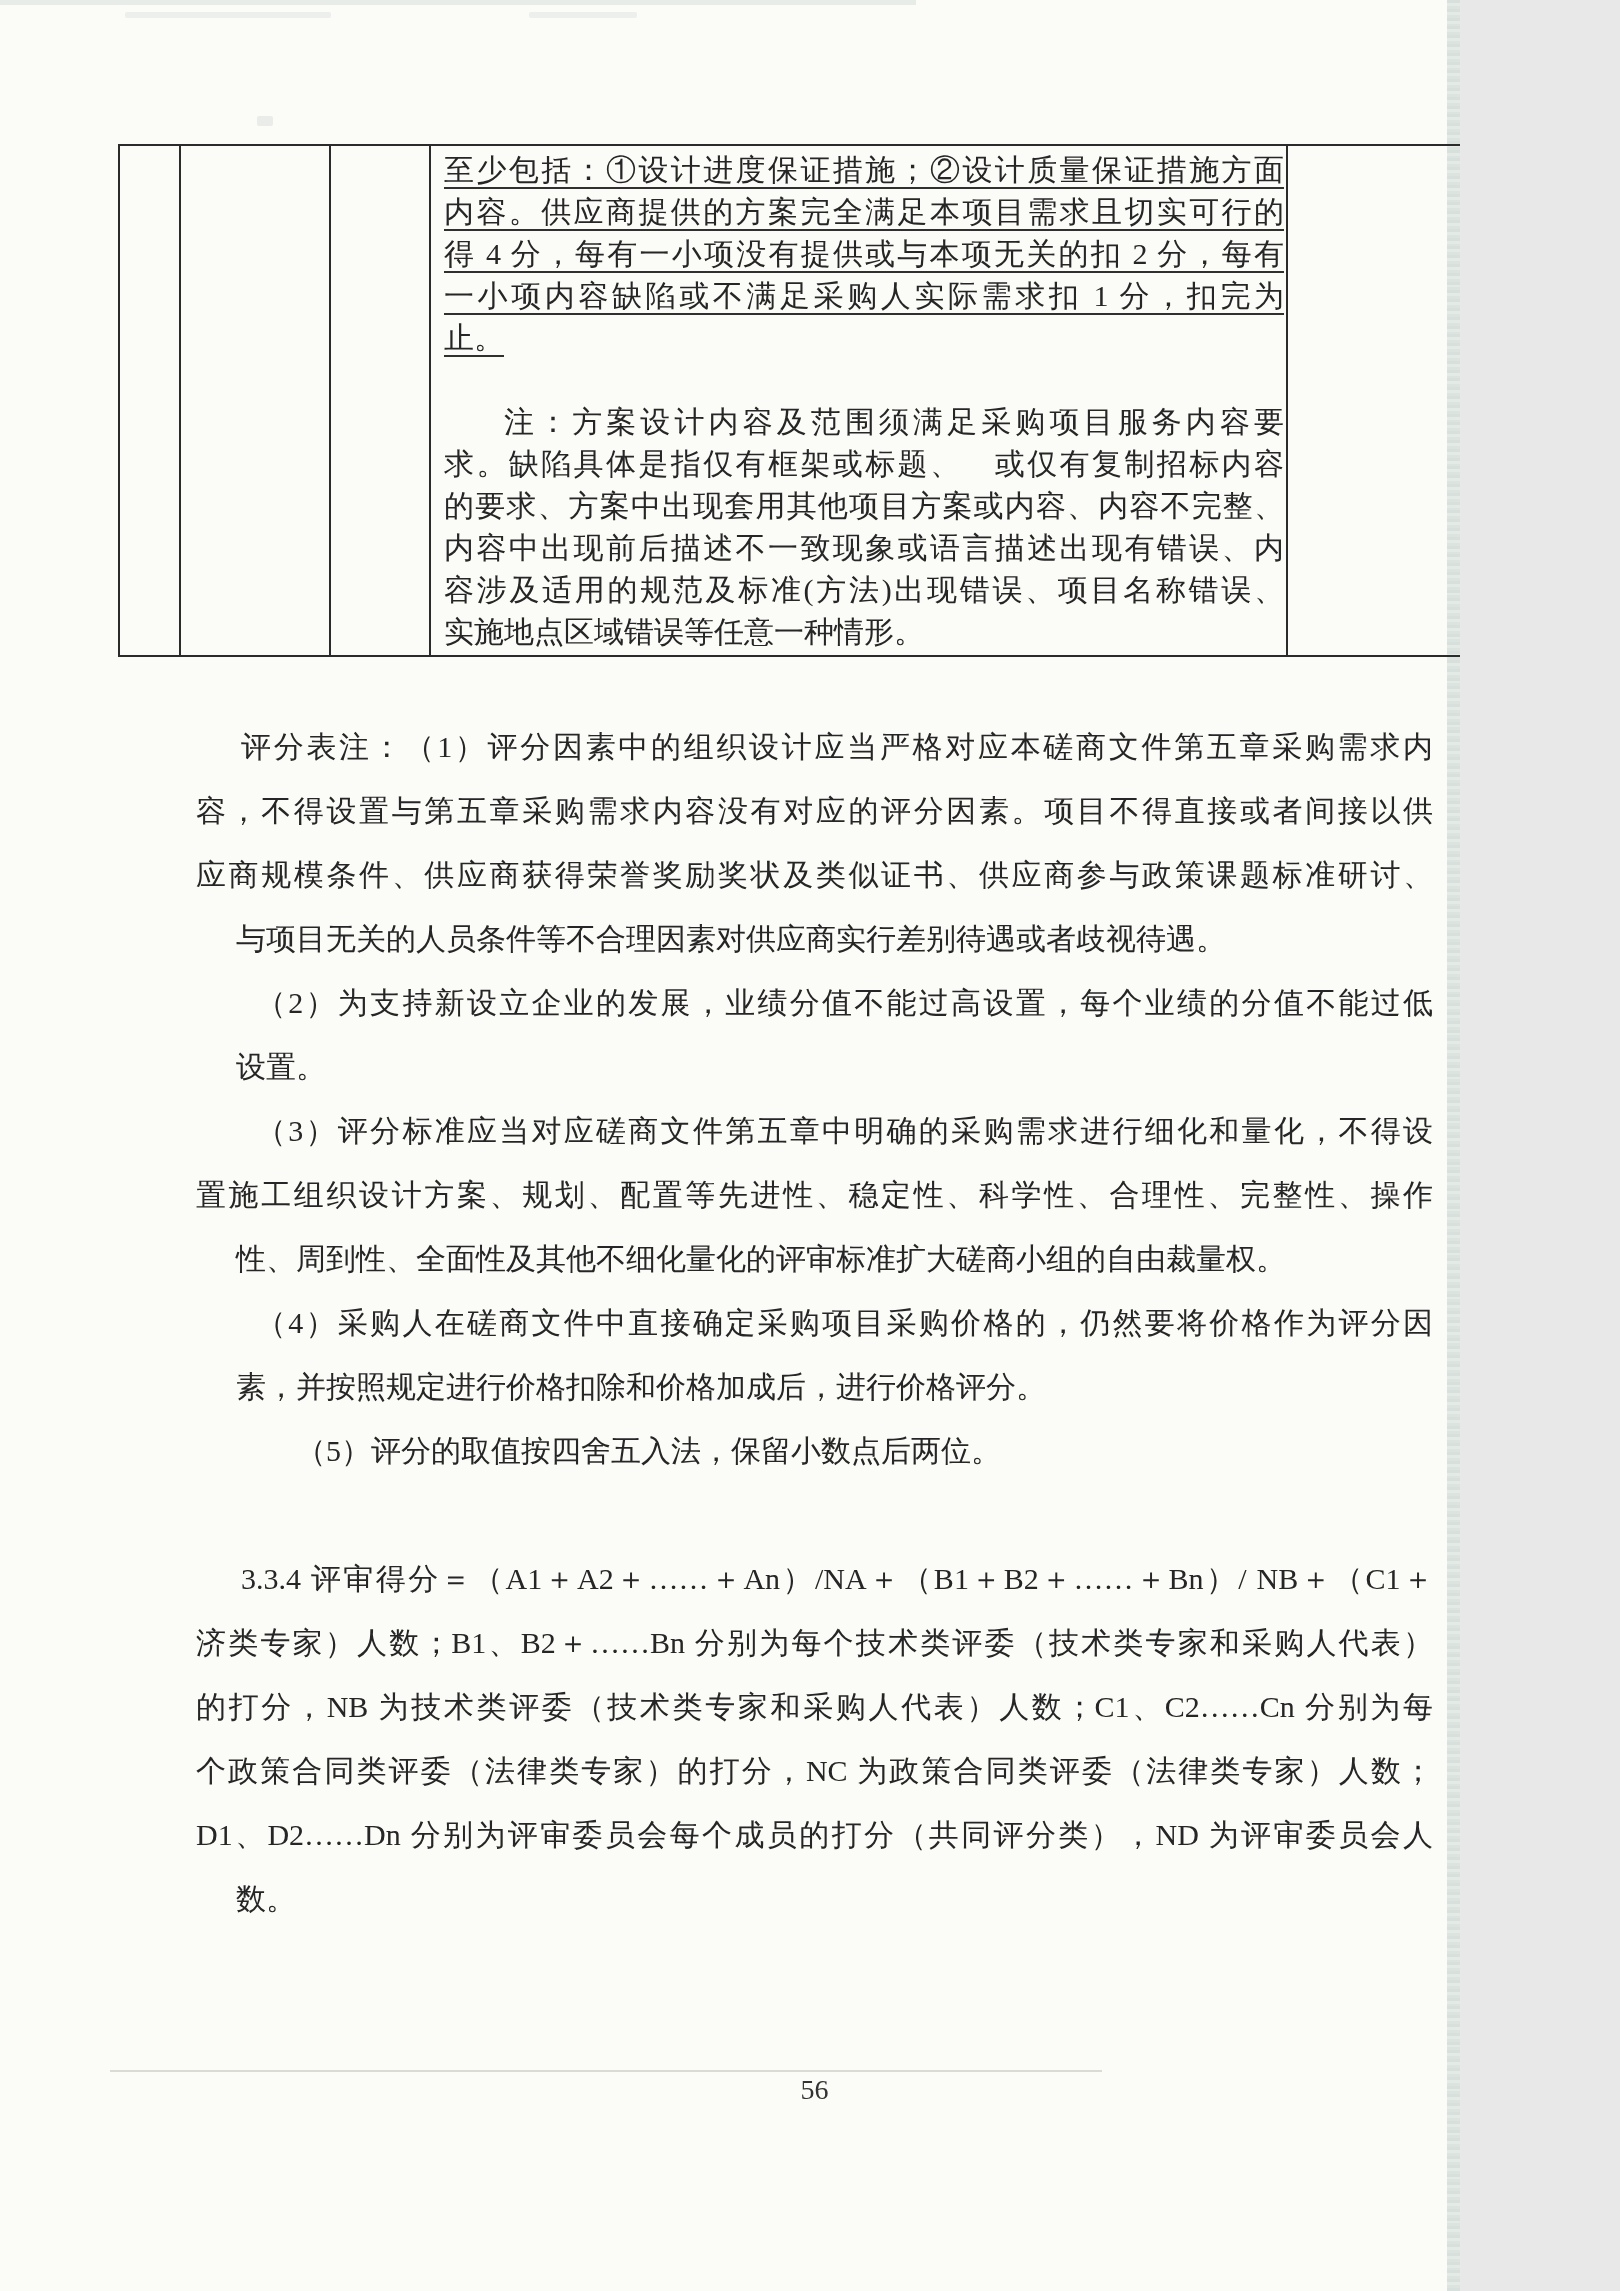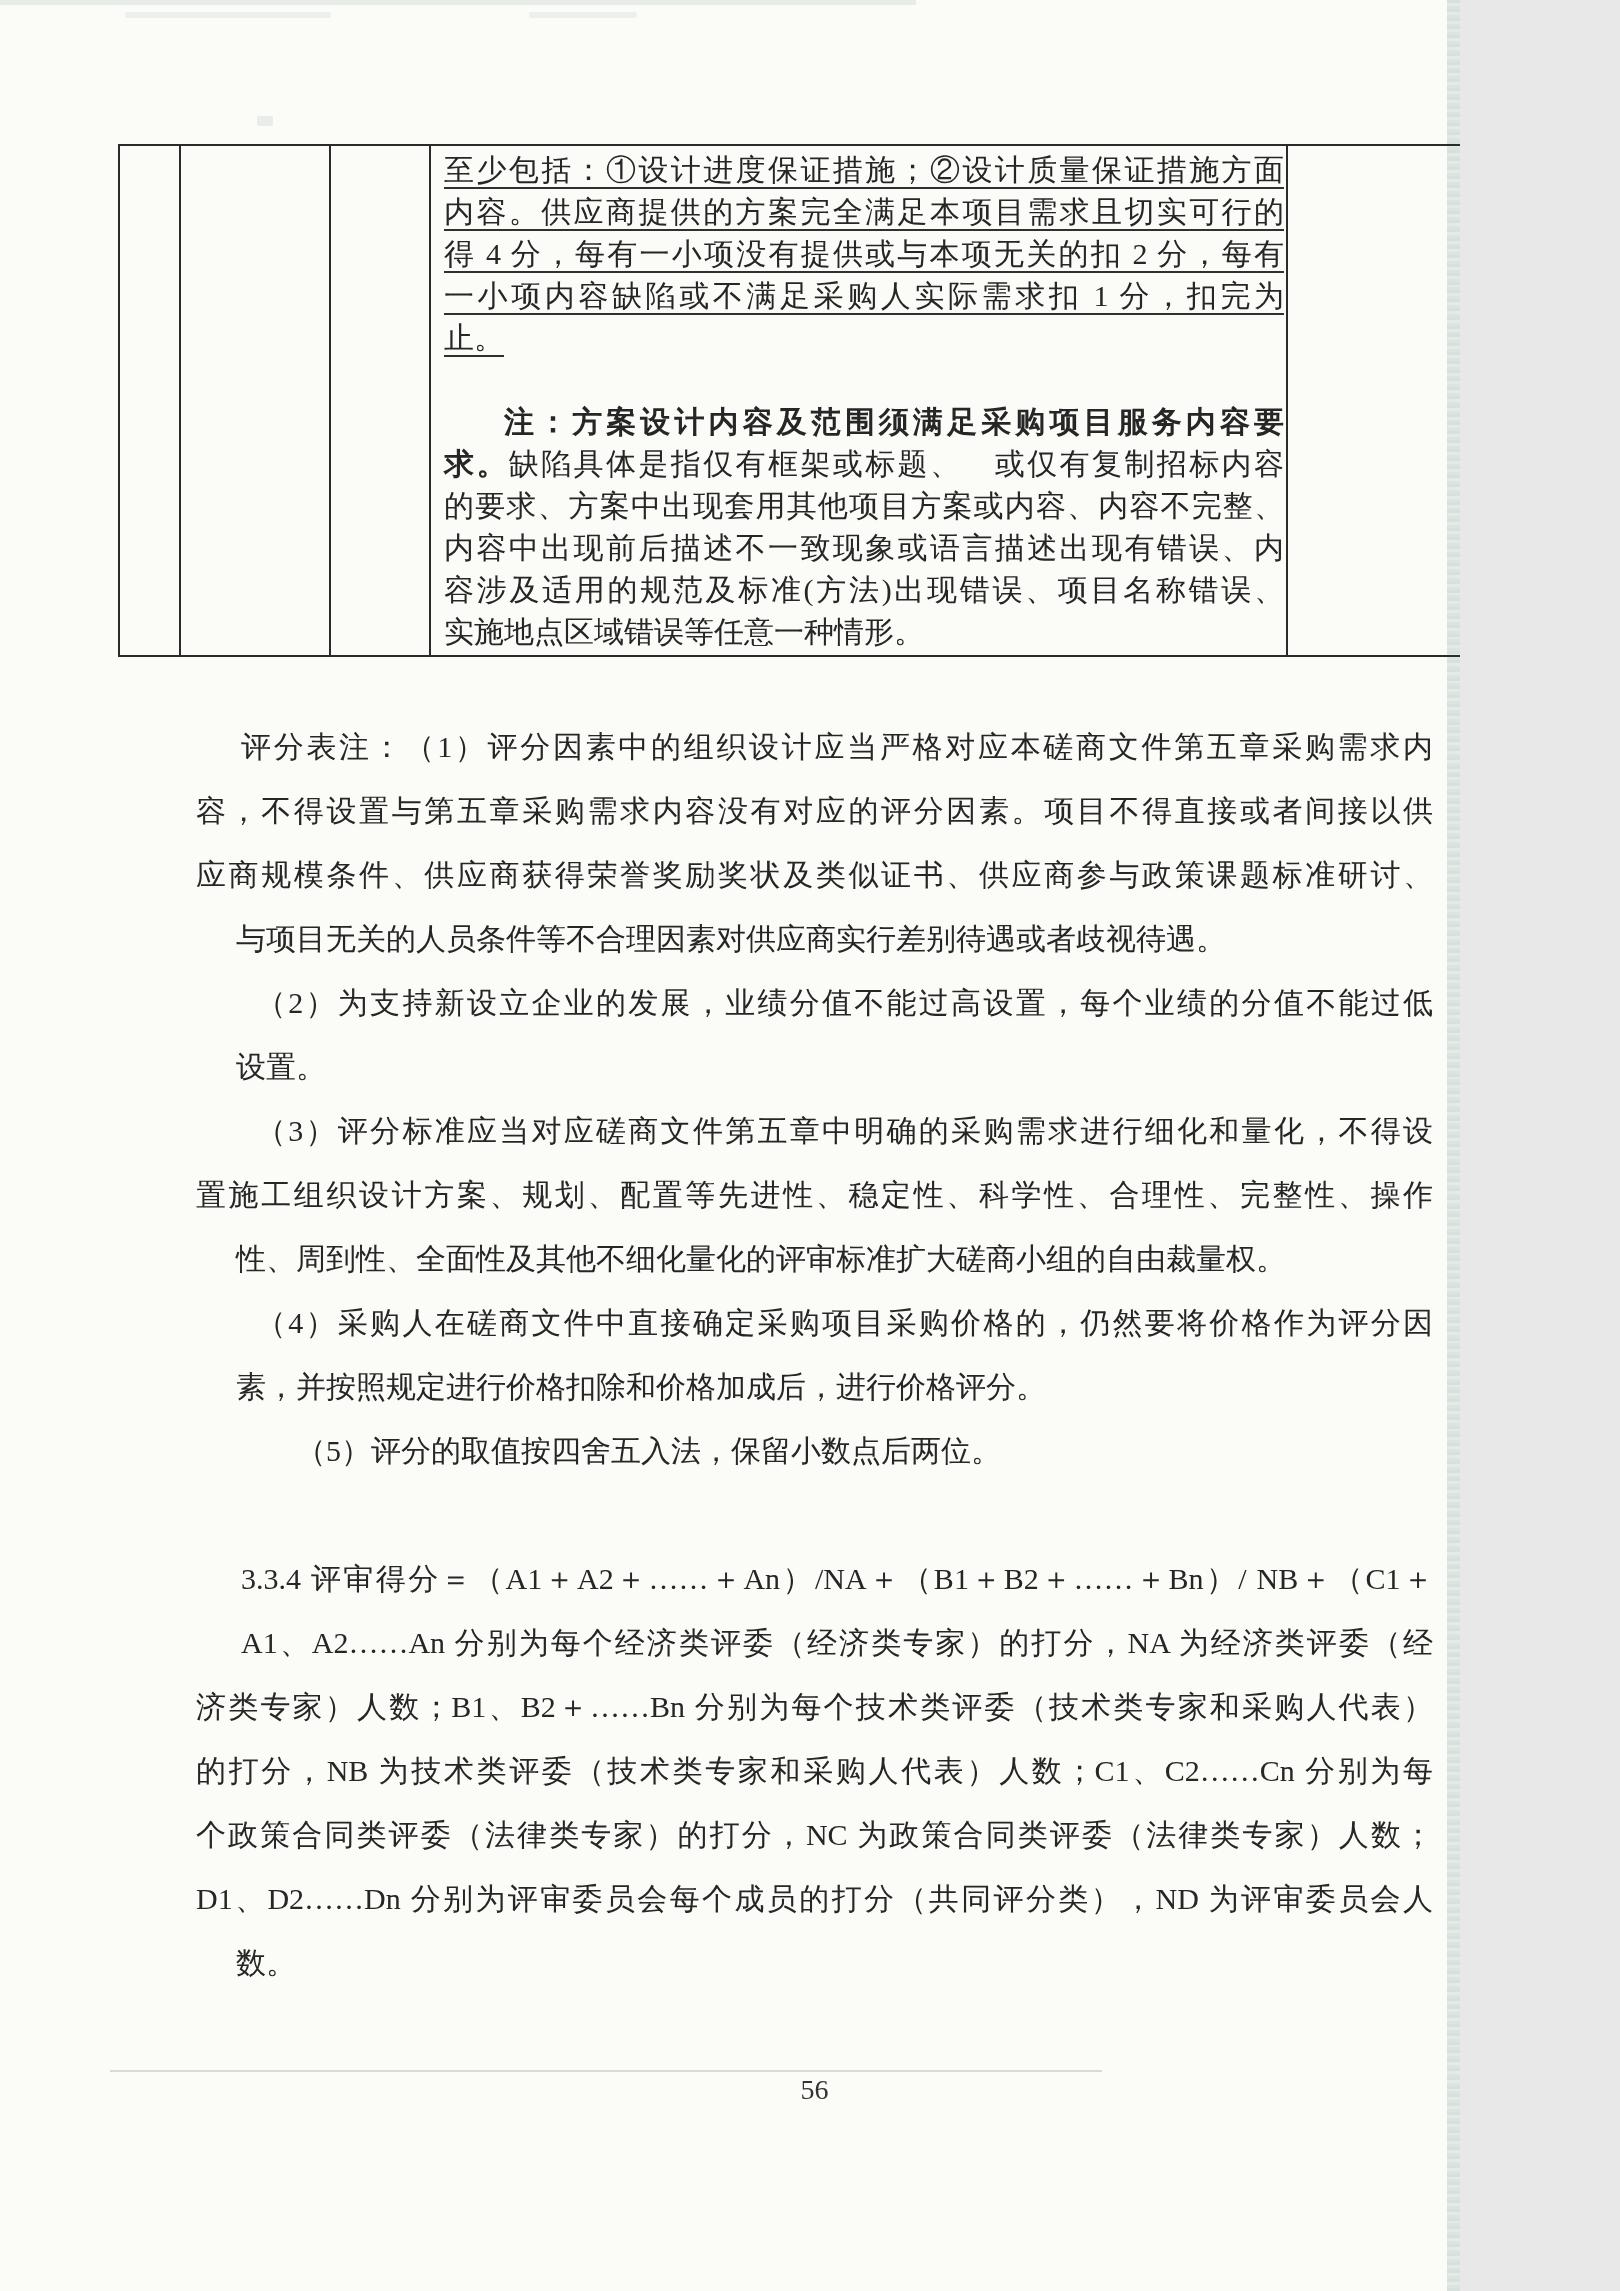--- a/index.html
+++ b/index.html
@@ -29,21 +29,21 @@
   .v1{left:59px}.v2{left:209px}.v3{left:309px}.v4{left:1166px}
   .cell-content{
     position:absolute;left:324px;top:2.9px;width:840px;
     font-size:30px;line-height:42px;
   }
   .cline{text-align:justify;text-align-last:justify;white-space:nowrap;text-align-last:justify;}
   .cline{white-space:normal;}
   .cline-last{text-align:left;text-align-last:left;}
   .u{text-decoration:underline;text-underline-offset:6.9px;text-decoration-thickness:2px;text-decoration-color:#303030;}
   .spacer-cell{height:42px;}
-  .bold{font-weight:700;}
+  .bold{font-weight:400;}
   .ind2{text-indent:2em;}
   .ind15{text-indent:1.5em;}
 
   
   .body-text{
     position:absolute;left:196px;top:715px;width:1237px;
     font-size:30px;line-height:64px;
   }
   .bl{text-align:justify;text-align-last:justify;}
   .bl-last{text-align:right;text-align-last:left;margin-left:40px;}
@@ -98,21 +98,20 @@
     <div class="bl ind2">（2）为支持新设立企业的发展，业绩分值不能过高设置，每个业绩的分值不能过低</div>
     <div class="bl bl-last">设置。</div>
     <div class="bl ind2">（3）评分标准应当对应磋商文件第五章中明确的采购需求进行细化和量化，不得设</div>
     <div class="bl">置施工组织设计方案、规划、配置等先进性、稳定性、科学性、合理性、完整性、操作</div>
     <div class="bl bl-last">性、周到性、全面性及其他不细化量化的评审标准扩大磋商小组的自由裁量权。</div>
     <div class="bl ind2">（4）采购人在磋商文件中直接确定采购项目采购价格的，仍然要将价格作为评分因</div>
     <div class="bl bl-last">素，并按照规定进行价格扣除和价格加成后，进行价格评分。</div>
     <div class="bl bl-last ind2">（5）评分的取值按四舍五入法，保留小数点后两位。</div>
     <div class="spacer-line"></div>
     <div class="bl ind15">3.3.4 评审得分＝（A1＋A2＋……＋An）/NA＋（B1＋B2＋……＋Bn）/ NB＋（C1＋</div>
-    <div class="bl ind15">A1、A2……An 分别为每个经济类评委（经济类专家）的打分，NA 为经济类评委（经</div>
     <div class="bl">济类专家）人数；B1、B2＋……Bn 分别为每个技术类评委（技术类专家和采购人代表）</div>
     <div class="bl">的打分，NB 为技术类评委（技术类专家和采购人代表）人数；C1、C2……Cn 分别为每</div>
     <div class="bl">个政策合同类评委（法律类专家）的打分，NC 为政策合同类评委（法律类专家）人数；</div>
     <div class="bl">D1、D2……Dn 分别为评审委员会每个成员的打分（共同评分类），ND 为评审委员会人</div>
     <div class="bl bl-last">数。</div>
   </div>
 
   <div class="footer-rule"></div>
   <div class="page-number">56</div>
 

